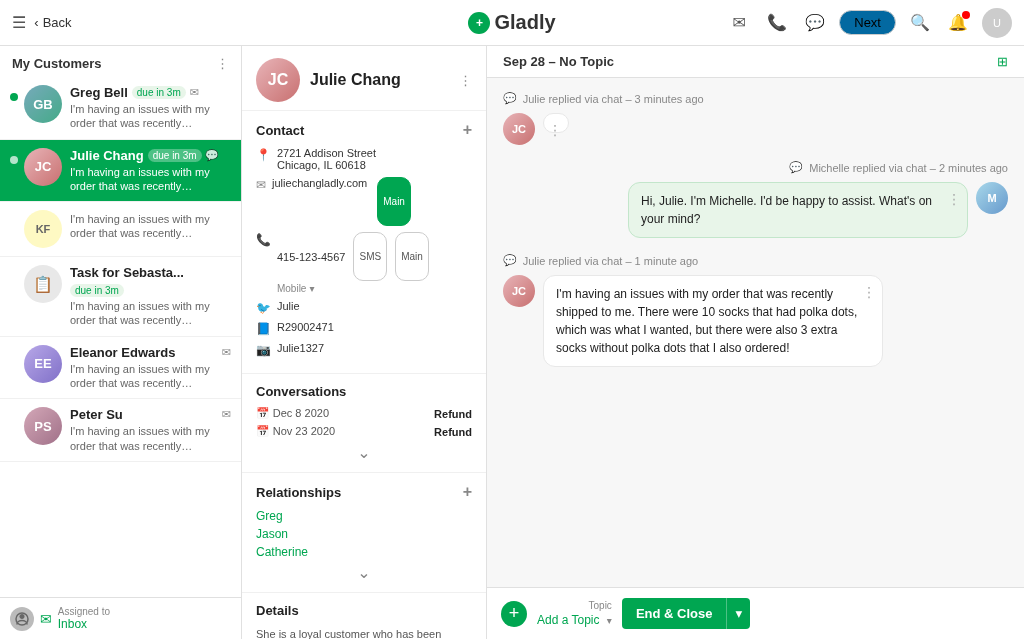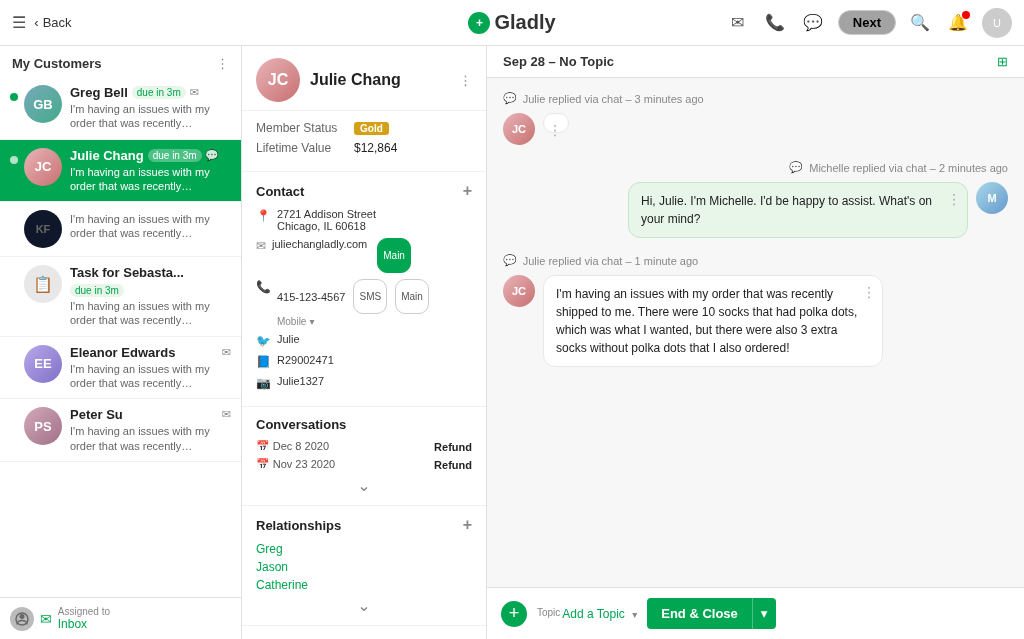--- a/index.html
+++ b/index.html
@@ -7,21 +7,21 @@
 
     
     .top-nav { display: flex; align-items: center; background: #fff; height: 46px; padding: 0 12px; border-bottom: 1px solid #e0e0e0; }
     .nav-left { display: flex; align-items: center; gap: 8px; flex: 1; }
     .hamburger-icon { font-size: 16px; color: #555; cursor: pointer; }
     .back-btn { display: flex; align-items: center; gap: 4px; color: #333; font-size: 13px; cursor: pointer; }
     .nav-logo { flex: 1; display: flex; justify-content: center; align-items: center; gap: 4px; }
     .logo-circle { width: 22px; height: 22px; background: #00a651; border-radius: 50%; display: flex; align-items: center; justify-content: center; color: white; font-size: 12px; font-weight: bold; }
     .logo-text { font-size: 20px; font-weight: 600; color: #333; }
     .nav-right { display: flex; align-items: center; gap: 10px; flex: 1; justify-content: flex-end; }
-    .next-btn { background: #a3a3a3; border: 1px solid #ccc; border-radius: 20px; padding: 4px 14px; font-size: 13px; cursor: pointer; font-weight: bold; }
+    .next-btn { background: #0369a1; border: 1px solid #ccc; border-radius: 20px; padding: 4px 14px; font-size: 13px; cursor: pointer; }
     .nav-icon { width: 28px; height: 28px; display: flex; align-items: center; justify-content: center; color: #555; cursor: pointer; font-size: 16px; position: relative; }
     .notif-dot { position: absolute; top: 2px; right: 2px; width: 8px; height: 8px; background: red; border-radius: 50%; }
     .avatar-sm { width: 30px; height: 30px; border-radius: 50%; background: #ccc; overflow: hidden; display: flex; align-items: center; justify-content: center; font-size: 11px; color: #fff; }
 
     
     .main { display: flex; height: calc(639px - 46px); }
 
     
     .left-panel { width: 242px; background: #fff; border-right: 1px solid #e0e0e0; display: flex; flex-direction: column; }
     .left-header { display: flex; align-items: center; justify-content: space-between; padding: 10px 12px 6px; }
@@ -54,21 +54,21 @@
     .info-section { padding: 10px 14px; border-bottom: 1px solid #f0f0f0; }
     .info-row { display: flex; align-items: center; gap: 8px; margin-bottom: 6px; }
     .info-label { font-size: 12px; color: #666; width: 90px; flex-shrink: 0; }
     .info-value { font-size: 12px; color: #222; font-weight: 500; }
     .gold-badge { background: #d4a017; color: #fff; font-size: 10px; padding: 1px 6px; border-radius: 3px; font-weight: 600; }
     .section-title { font-size: 13px; font-weight: 600; color: #222; margin-bottom: 8px; display: flex; align-items: center; justify-content: space-between; }
     .section-add { color: #888; cursor: pointer; font-size: 16px; }
     .contact-section { padding: 10px 14px; border-bottom: 1px solid #f0f0f0; }
     .contact-detail { display: flex; align-items: flex-start; gap: 6px; margin-bottom: 6px; font-size: 11px; color: #333; }
     .contact-icon { color: #888; font-size: 12px; margin-top: 1px; flex-shrink: 0; }
-    .tag { font-size: 10px; padding: 11px 5px; border-radius: 10px; border: 1px solid #ccc; color: #555; margin-left: 4px; }
+    .tag { font-size: 10px; padding: 18px 5px; border-radius: 10px; border: 1px solid #ccc; color: #555; margin-left: 4px; }
     .tag.green { background: #00a651; color: #fff; border-color: #00a651; }
     .conv-section { padding: 10px 14px; border-bottom: 1px solid #f0f0f0; }
     .conv-row { display: flex; align-items: center; justify-content: space-between; margin-bottom: 5px; font-size: 11px; }
     .conv-date { color: #555; display: flex; align-items: center; gap: 4px; }
     .conv-type { font-weight: 600; color: #222; }
     .expand-btn { text-align: center; color: #888; font-size: 16px; cursor: pointer; }
     .rel-section { padding: 10px 14px; border-bottom: 1px solid #f0f0f0; }
     .rel-link { font-size: 12px; color: #00a651; display: block; margin-bottom: 4px; cursor: pointer; }
     .details-section { padding: 10px 14px; }
     .details-text { font-size: 11px; color: #555; line-height: 1.5; }
@@ -85,21 +85,21 @@
     .msg-bubble-row.right { flex-direction: row-reverse; }
     .msg-avatar { width: 32px; height: 32px; border-radius: 50%; background: #c87070; flex-shrink: 0; display: flex; align-items: center; justify-content: center; color: #fff; font-size: 11px; font-weight: 600; }
     .msg-avatar.michelle { background: linear-gradient(135deg, #a8d8ea, #6699cc); }
     .bubble { max-width: 340px; padding: 9px 12px; border-radius: 12px; font-size: 12px; line-height: 1.5; color: #222; background: #fff; border: 1px solid #e8e8e8; position: relative; }
     .bubble.right-bubble { background: #e8f5e9; border-color: #c3e6cb; }
     .bubble-more { position: absolute; top: 6px; right: 6px; color: #aaa; font-size: 14px; cursor: pointer; }
     .chat-footer { background: #fff; border-top: 1px solid #e0e0e0; padding: 10px 14px; display: flex; align-items: center; gap: 10px; }
     .reply-input-wrap { flex: 1; border: 1px solid #e0e0e0; border-radius: 20px; padding: 6px 14px; display: flex; align-items: center; cursor: text; }
     .reply-placeholder { font-size: 13px; color: #aaa; }
     .reply-add { width: 26px; height: 26px; background: #00a651; border-radius: 50%; display: flex; align-items: center; justify-content: center; color: #fff; font-size: 18px; cursor: pointer; flex-shrink: 0; }
-    .topic-section { display: flex; flex-direction: row; gap: 2px; }
+    .topic-section { display: flex; flex-direction: column; gap: 2px; align-items: flex-end; }
     .topic-label { font-size: 10px; color: #888; }
     .topic-value { font-size: 12px; color: #00a651; cursor: pointer; }
     .topic-chevron { color: #888; font-size: 10px; margin-left: 4px; }
     .end-btn { background: #00a651; color: #fff; border: none; border-radius: 4px 0 0 4px; padding: 8px 14px; font-size: 13px; font-weight: 600; cursor: pointer; white-space: nowrap; }
     .end-chevron { background: #00a651; color: #fff; border: none; border-left: 1px solid rgba(255,255,255,0.3); border-radius: 0 4px 4px 0; padding: 8px 8px; cursor: pointer; }
     .end-btn-group { display: flex; align-items: center; }
 
     .avatar-julie { background: linear-gradient(135deg, #e8b4b8, #c87070); }
     .avatar-gb { background: linear-gradient(135deg, #7ab, #4a8); }
     .avatar-ee { background: linear-gradient(135deg, #b8a8e8, #8070c8); }
@@ -165,21 +165,21 @@
             <span class="customer-name">Julie Chang</span>
             <span class="due-badge">due in 3m</span>
             <span style="color:rgba(255,255,255,0.8);font-size:11px;">💬</span>
           </div>
           <div class="customer-preview">I'm having an issues with my order that was recently shipped...</div>
         </div>
       </div>
 
       <div class="customer-item">
         <span class="status-dot empty"></span>
-        <div class="avatar-med kf-avatar" style="font-size:11px; color:#666; background:#0f172a; font-weight:700;">KF</div>
+        <div class="avatar-med kf-avatar" style="font-size:11px; color:#666; background:#fef9c3; font-weight:700;">KF</div>
         <div class="customer-info">
           <div class="customer-preview">I'm having an issues with my order that was recently shipped...</div>
         </div>
       </div>
 
       <div class="customer-item">
         <span class="status-dot empty"></span>
         <div class="avatar-med" style="background:#e8e8e8; color:#888; font-size:16px;">📋</div>
         <div class="customer-info">
           <div class="customer-name-row">
@@ -232,30 +232,20 @@
   </aside>
 
   <div class="mid-panel">
 
     <div class="contact-header">
       <div class="contact-avatar avatar-julie">JC</div>
       <span class="contact-name">Julie Chang</span>
       <span class="contact-more">⋮</span>
     </div>
 
-    <div class="info-section">
-      <div class="info-row">
-        <span class="info-label">Member Status</span>
-        <span class="gold-badge">Gold</span>
-      </div>
-      <div class="info-row">
-        <span class="info-label">Lifetime Value</span>
-        <span class="info-value">$12,864</span>
-      </div>
-    </div>
 
     <div class="contact-section">
       <div class="section-title">
         <span>Contact</span>
         <span class="section-add">+</span>
       </div>
       <div class="contact-detail">
         <span class="contact-icon">📍</span>
         <div>
           <div>2721 Addison Street</div>

